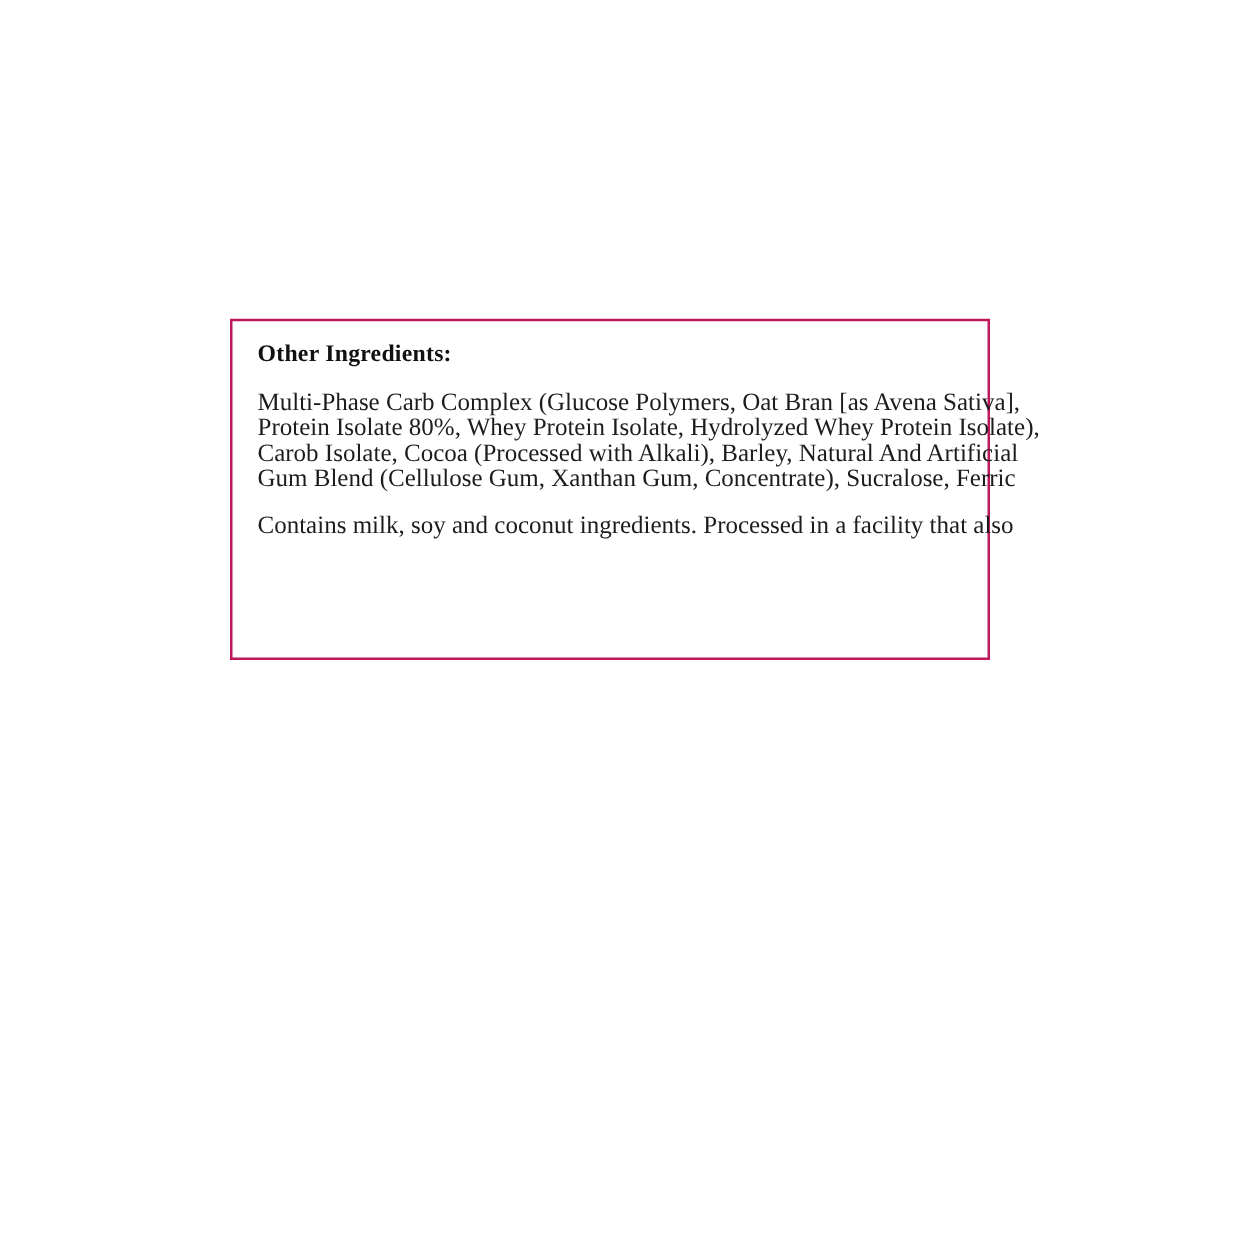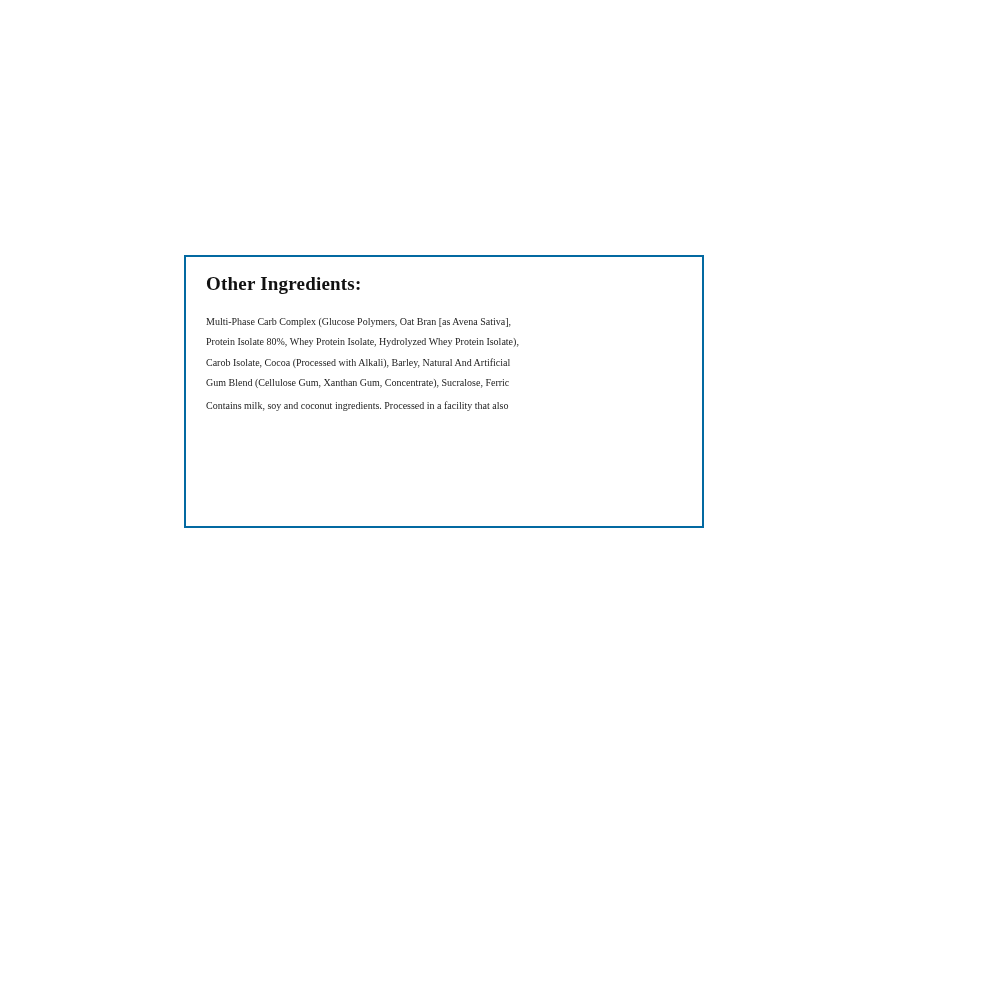--- a/index.html
+++ b/index.html
@@ -13,41 +13,41 @@
   .page {
     position: relative;
     width: 1000px;
     height: 1000px;
     background: #ffffff;
   }
   .ingredients-panel {
     position: absolute;
     left: 184px;
     top: 255px;
-    width: 520px;
+    width: 608px;
     height: 273px;
-    border: 2px solid #0369a1;
+    border: 2px solid #be185d;
     background: #ffffff;
     padding: 16px 20px 0 20px;
   }
   .panel-heading {
     font-size: 19px;
     font-weight: bold;
     color: #111111;
     line-height: 1.15;
     letter-spacing: 0.2px;
     margin-bottom: 17px;
   }
   .body-text {
-    font-size: 10px;
+    font-size: 20px;
     color: #1c1c1c;
     line-height: 20.5px;
   }
   .allergen-paragraph {
-    margin-top: 2px;
+    margin-top: 16px;
   }
   .text-line { white-space: nowrap; }
 </style>
 </head>
 <body>
 
 <div class="page">
   <div class="ingredients-panel">
     <div class="panel-heading">Other Ingredients:</div>
 

